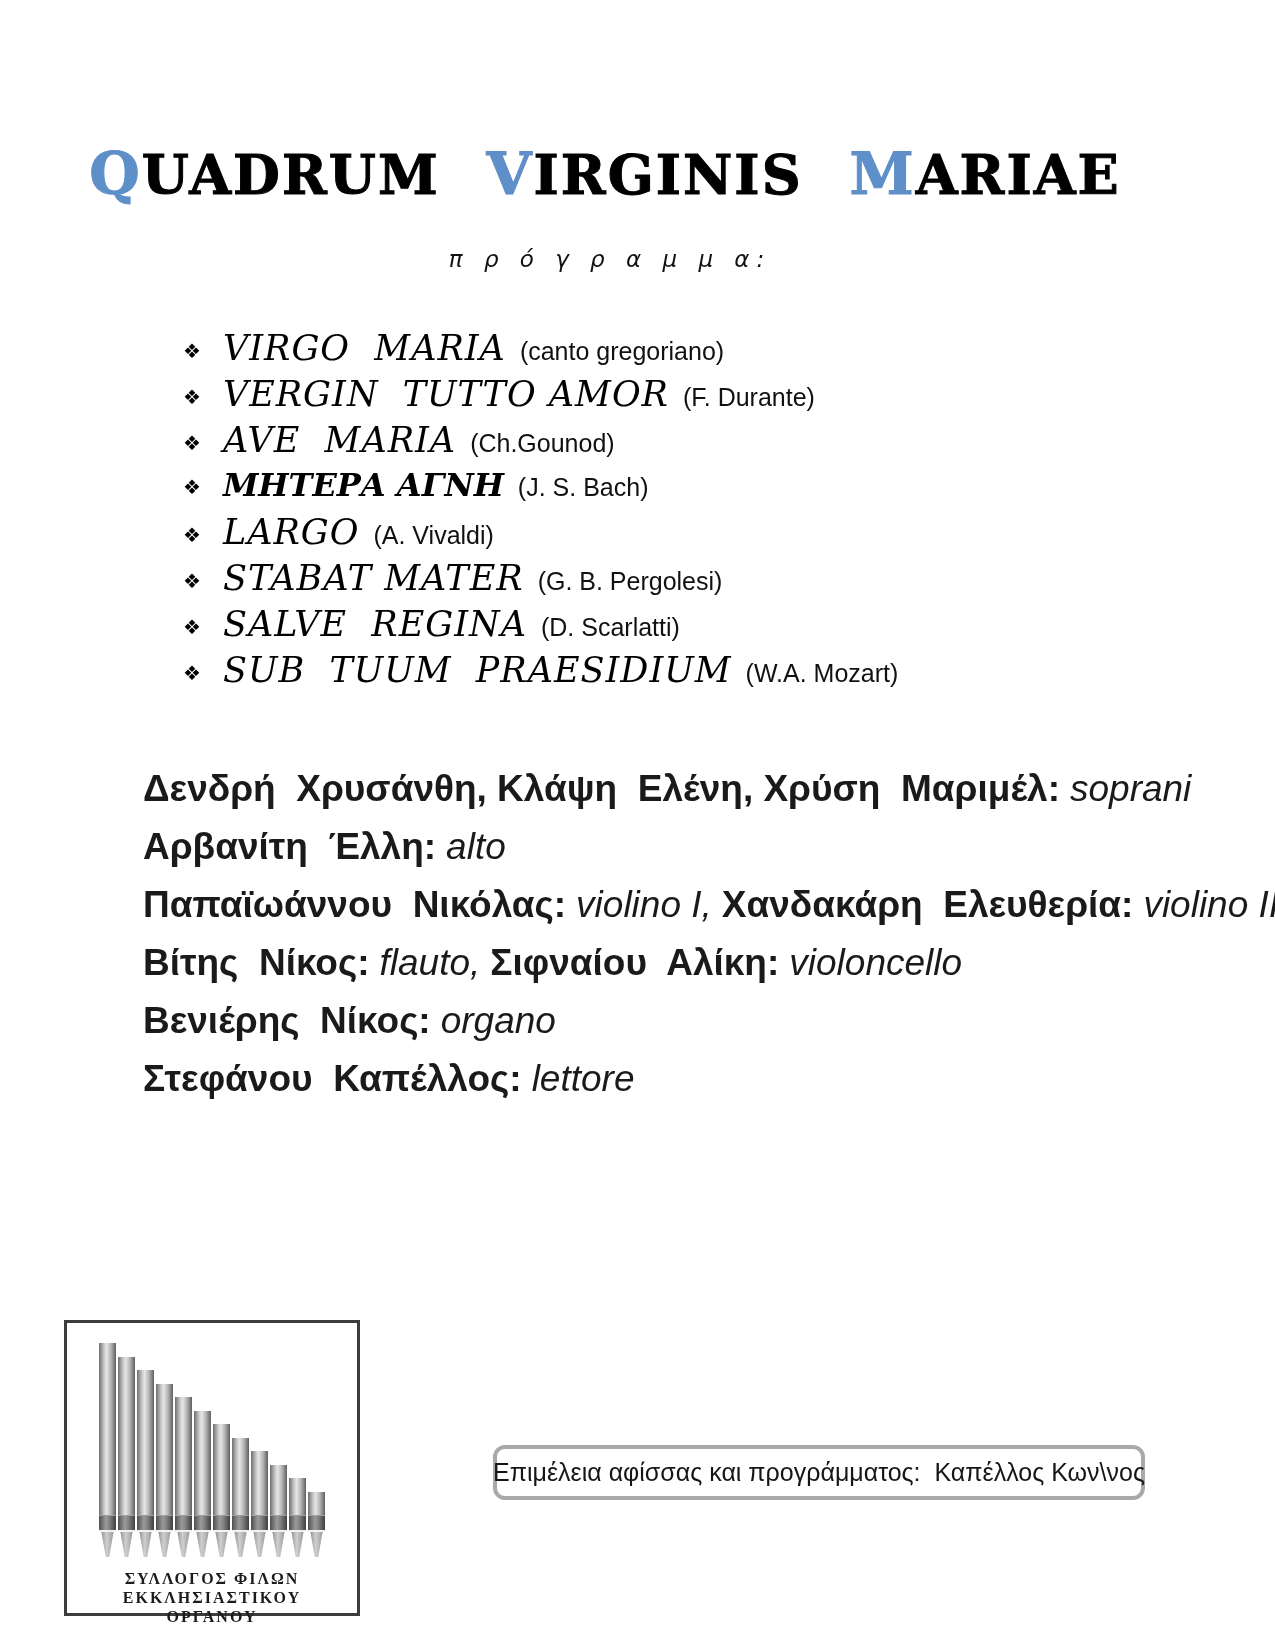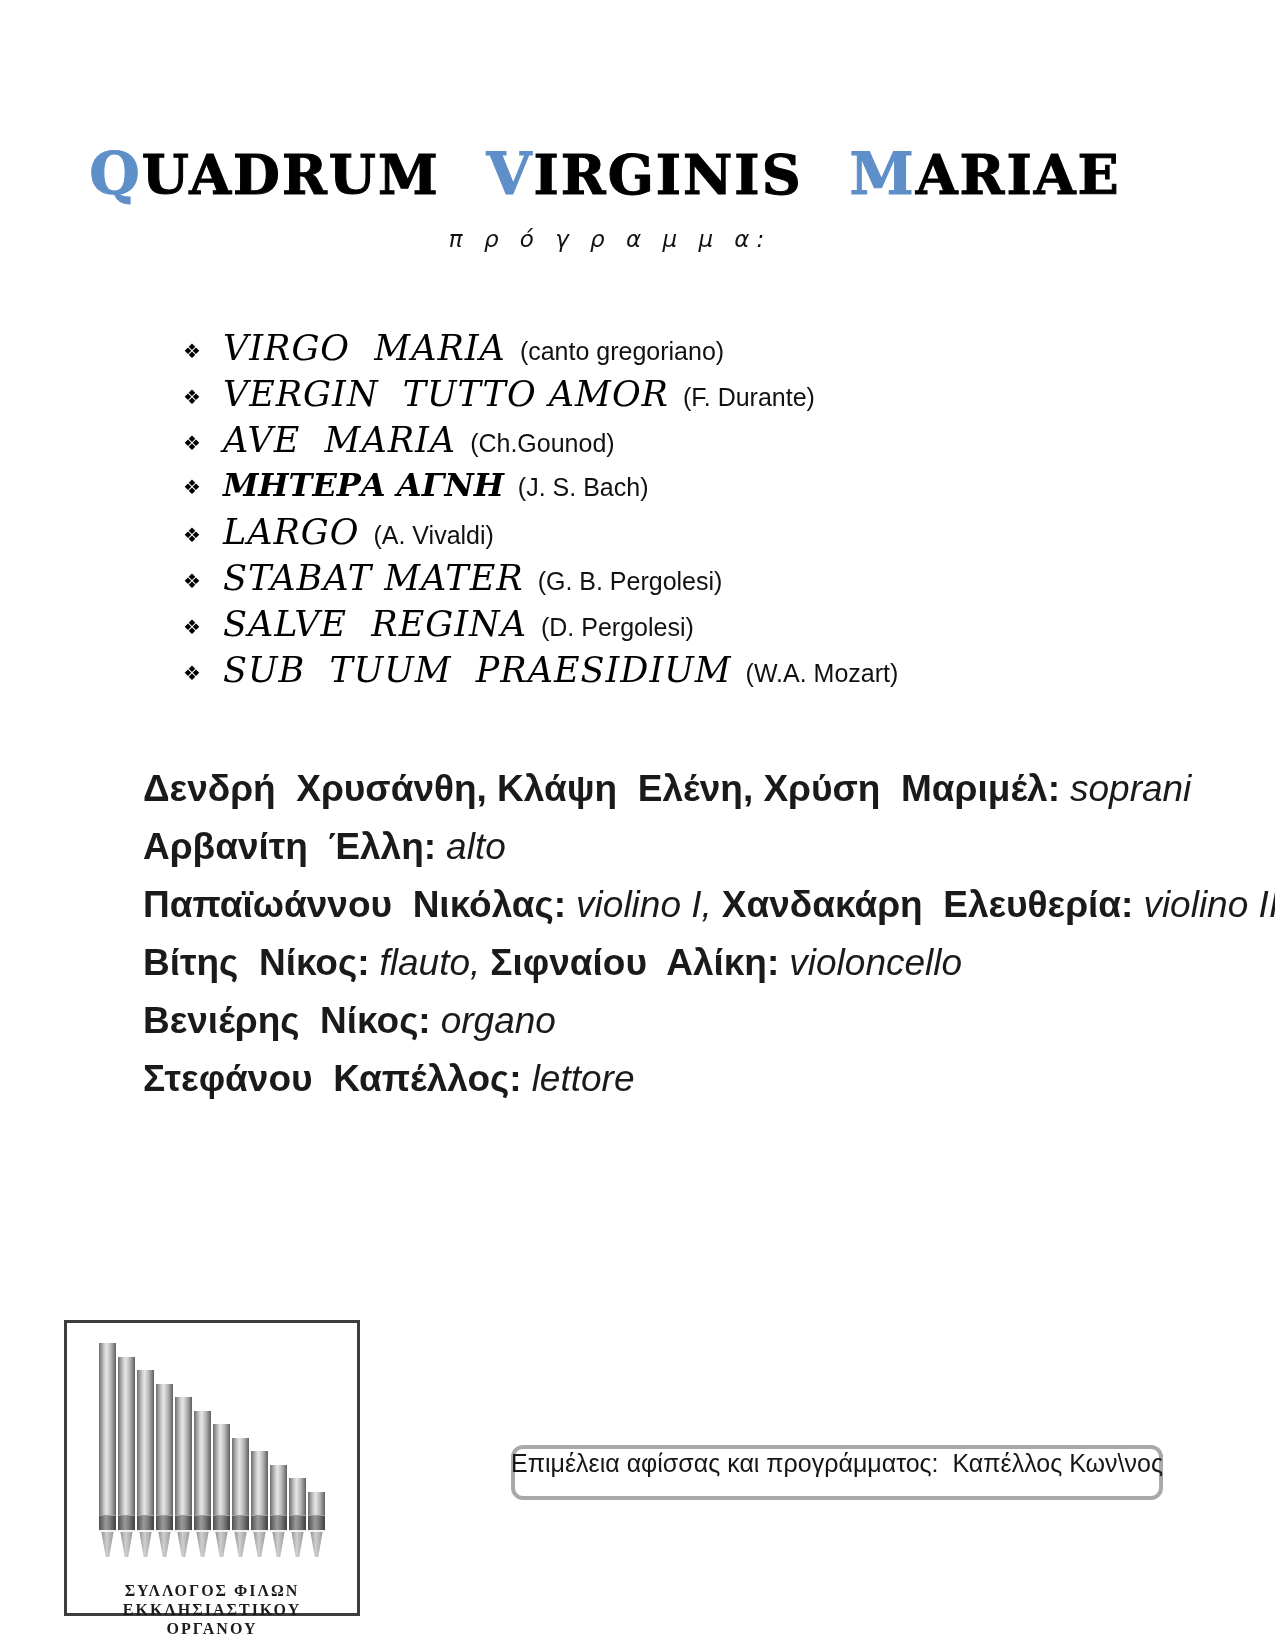--- a/index.html
+++ b/index.html
@@ -15,20 +15,21 @@
     letter-spacing:2px; word-spacing:26px; color:#000;
     -webkit-text-stroke:1px currentColor; white-space:nowrap;
   }
   .title .initial { color:#5e8fc9; font-size:58px; }
 
   
   .section-label {
     position:absolute; left:0; width:1220px; text-align:center;
     font-style:italic; font-size:23px; letter-spacing:7px; color:#111;
     font-family:"DejaVu Sans", "Liberation Sans", sans-serif;
+    margin-top:20px;
   }
   .program-label { top:226px; }
   .participants-label { top:712px; }
 
   
   .program-list { position:absolute; top:328px; left:183px; list-style:none; margin:0; padding:0; }
   .program-list li { height:46px; display:flex; align-items:baseline; white-space:pre; }
   .bullet { font-size:20px; color:#000; margin-right:22px; position:relative; top:-2px; }
   .piece-title {
     font-family:"DejaVu Serif", serif; font-style:italic; font-size:35px;
@@ -57,29 +58,29 @@
   .pipe:nth-child(5){height:160px} .pipe:nth-child(6){height:146px}
   .pipe:nth-child(7){height:133px} .pipe:nth-child(8){height:119px}
   .pipe:nth-child(9){height:106px} .pipe:nth-child(10){height:92px}
   .pipe:nth-child(11){height:79px} .pipe:nth-child(12){height:65px}
   .pipe-body { flex:1; background:linear-gradient(90deg,#6e6e6e 0%,#c9c9c9 30%,#e6e6e6 45%,#b5b5b5 70%,#5f5f5f 100%); }
   .pipe-mouth { height:14px; background:linear-gradient(90deg,#4e4e4e,#9a9a9a 40%,#848484 60%,#3f3f3f); border-top:1px solid #9d9d9d; }
   .pipe-gap { height:2px; background:#f2f2f2; }
   .pipe-foot { height:25px; clip-path:polygon(14% 0,86% 0,60% 100%,40% 100%);
     background:linear-gradient(90deg,#787878,#cfcfcf 45%,#8a8a8a); }
   .logo-caption {
-    margin-top:24px; text-align:center; font-family:"Liberation Serif", serif;
+    margin-top:12px; text-align:center; font-family:"Liberation Serif", serif;
     font-weight:bold; font-size:16px; letter-spacing:2px; line-height:19px; color:#1c1c1c;
   }
 
   
   .credit-box {
-    position:absolute; left:511px; top:1445px; width:644px; height:47px;
+    position:absolute; left:493px; top:1445px; width:644px; height:47px;
     border:4px solid #a9a9a9; border-radius:12px; background:#fff;
-    display:flex; align-items:flex-start; justify-content:center;
+    display:flex; align-items:center; justify-content:center;
   }
   .credit-text { font-size:25px; color:#161616; white-space:pre; }
 </style>
 </head>
 <body>
 
 <div class="page">
 
   <div class="title">
     <span><span class="initial">Q</span><span>UADRUM</span></span>
@@ -116,21 +117,21 @@
       <span class="piece-composer">(A. Vivaldi)</span>
     </li>
     <li>
       <span class="bullet">❖</span>
       <span class="piece-title">STABAT MATER</span>
       <span class="piece-composer">(G. B. Pergolesi)</span>
     </li>
     <li>
       <span class="bullet">❖</span>
       <span class="piece-title">SALVE  REGINA</span>
-      <span class="piece-composer">(D. Pergolesi)</span>
+      <span class="piece-composer">(D. Scarlatti)</span>
     </li>
     <li>
       <span class="bullet">❖</span>
       <span class="piece-title">SUB  TUUM  PRAESIDIUM</span>
       <span class="piece-composer">(W.A. Mozart)</span>
     </li>
   </ul>
 
 
   <div class="performers">

